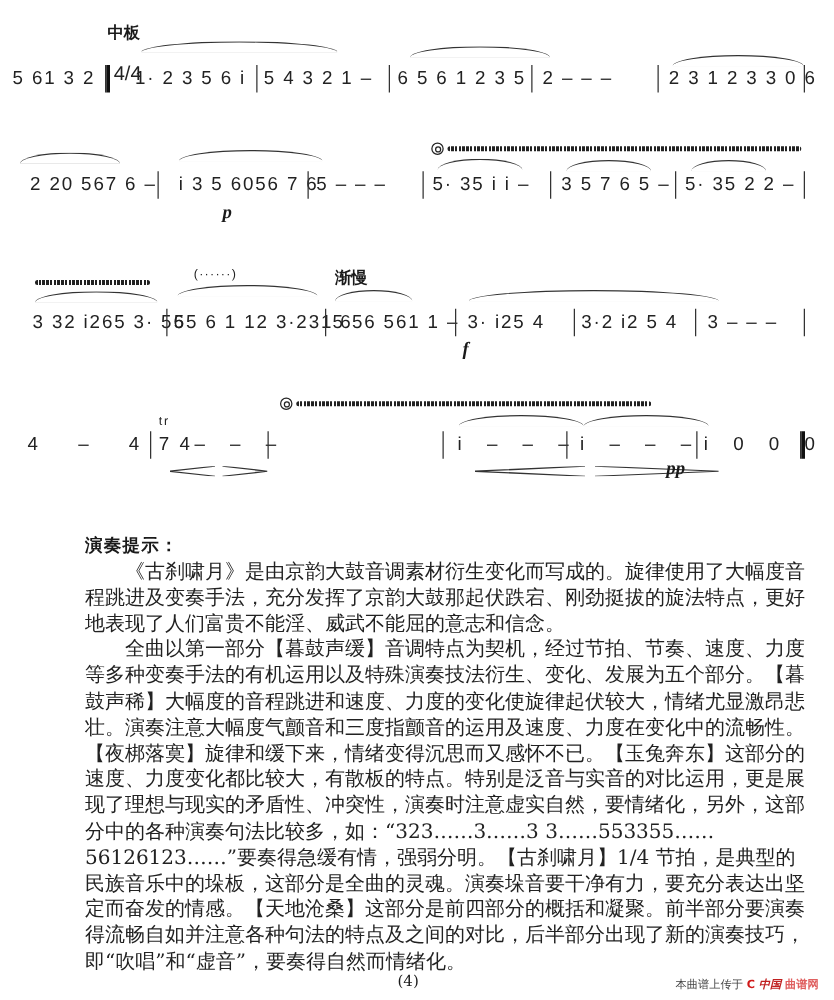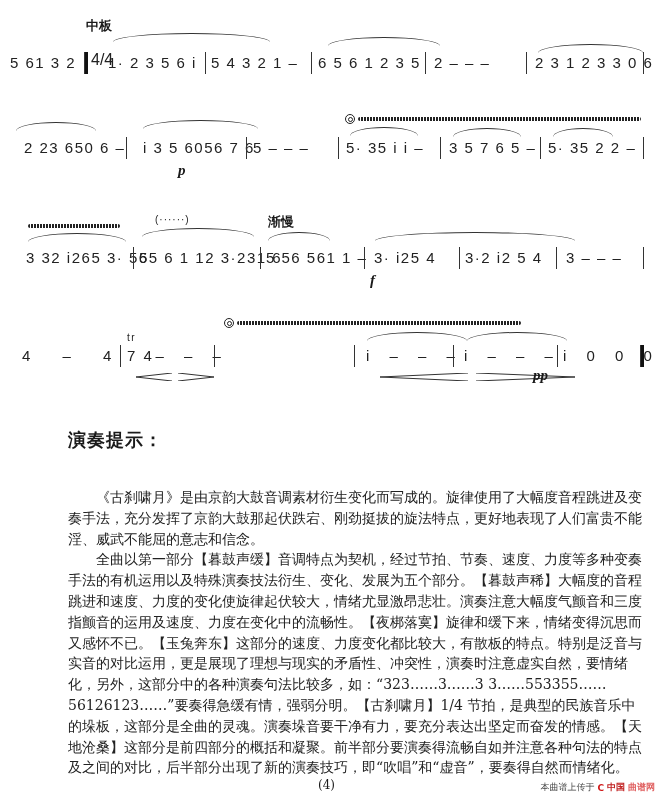--- a/index.html
+++ b/index.html
@@ -17,29 +17,29 @@
   .slur { position:absolute; border-top:1.2px solid #333; border-radius:50% 50% 0 0 / 100% 100% 0 0; height:8px; }
   .wave { position:absolute; height:4px;
           background: repeating-linear-gradient(90deg,#222 0 2px, transparent 2px 3px);
           border-radius:2px; }
   .circle-mark { position:absolute; width:10px; height:10px; border:1.2px solid #222; border-radius:50%;
                  box-sizing:border-box; }
   .circle-mark::after { content:""; position:absolute; left:2px; top:2px; width:3px; height:3px;
                  border:1px solid #222; border-radius:50%; }
   .hairpin { position:absolute; height:6px; }
   .text-block { position:absolute; left:68px; top:420px; width:580px;
-                font-family:"DejaVu Serif", serif; font-size:14px; line-height:20.8px; color:#222;margin-top:40px; }
+                font-family:"DejaVu Serif", serif; font-size:16px; line-height:20.8px; color:#222; }
   .heading { position:absolute; left:68px; top:428px; font-family:"DejaVu Sans", sans-serif;
-             font-weight:bold; font-size:18px; letter-spacing:1px; }
+             font-weight:bold; font-size:14px; letter-spacing:1px; }
   .para { text-indent:2em; margin:0; }
   .page-num { position:absolute; left:318px; top:778px; font-family:"DejaVu Serif", serif; font-size:12px; }
   .watermark { position:absolute; right:12px; top:781px; font-size:9px; color:#444;
                font-family:"DejaVu Sans", sans-serif; display:flex; align-items:center; gap:3px; }
   .wm-logo { color:#d01818; font-weight:bold; }
-  .wm-brand { color:#c02020; font-weight:bold; }
+  .wm-brand { color:#c02020; font-weight:bold; font-style:italic; }
   .wm-brand2 { color:#e06060; font-weight:bold;text-align:right; }
 </style>
 </head>
 <body>
 
 <div class="score">
 
   <div class="line" style="top:15px;">
     <span class="tempo" style="left:86px;top:2px;">中板</span>
     <div class="slur" style="left:113px;top:18px;width:157px;"></div>
@@ -61,21 +61,21 @@
   </div>
 
   <div class="line" style="top:110px;">
     <div class="slur" style="left:16px;top:12px;width:80px;"></div>
     <div class="slur" style="left:143px;top:10px;width:115px;"></div>
     <div class="slur" style="left:350px;top:17px;width:68px;"></div>
     <div class="slur" style="left:453px;top:18px;width:68px;"></div>
     <div class="slur" style="left:553px;top:18px;width:60px;"></div>
     <div class="circle-mark" style="left:345px;top:4px;"></div>
     <div class="wave" style="left:358px;top:7px;width:283px;"></div>
-    <span class="note" style="left:24px;top:29px;">2 23 650 6 –</span>
+    <span class="note" style="left:24px;top:29px;">2 20 567 6 –</span>
     <div class="bar" style="left:126px;top:27px;"></div>
     <span class="note" style="left:131px;top:29px;margin-left:12px;">i 3 5 6056 7 6</span>
     <span class="dyn" style="left:178px;top:52px;">p</span>
     <div class="bar" style="left:246px;top:27px;"></div>
     <span class="note" style="left:253px;top:29px;">5 – – –</span>
     <div class="bar" style="left:338px;top:27px;"></div>
     <span class="note" style="left:346px;top:29px;">5· 35 i i –</span>
     <div class="bar" style="left:440px;top:27px;"></div>
     <span class="note" style="left:449px;top:29px;">3 5 7 6 5 –</span>
     <div class="bar" style="left:540px;top:27px;"></div>

